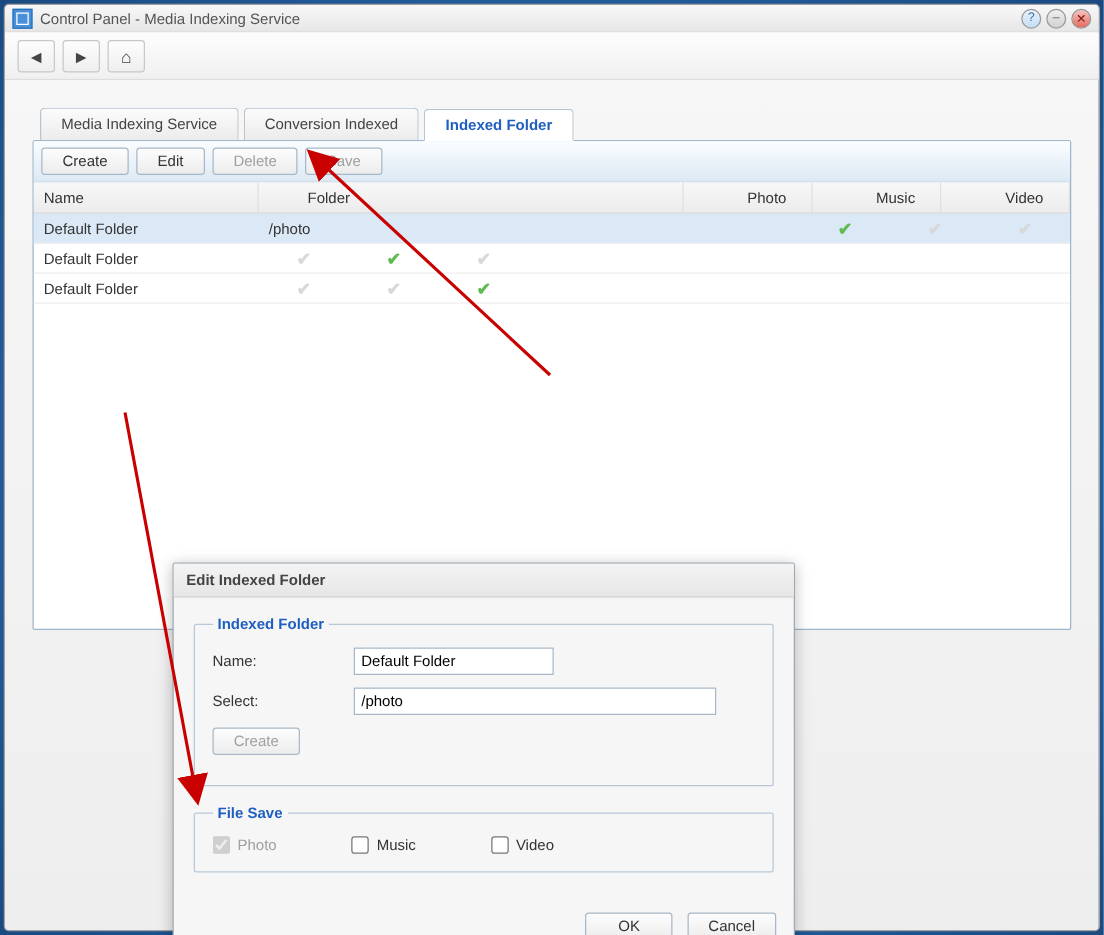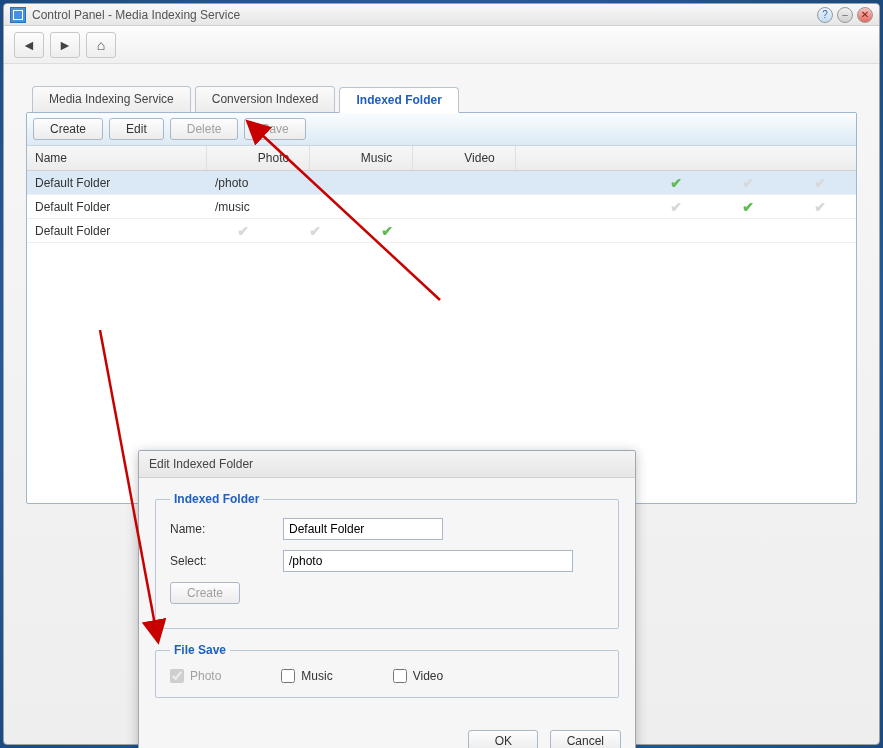--- a/index.html
+++ b/index.html
@@ -136,21 +136,21 @@
   left:138px; top:450px;
   width:498px;
   background:#f6f6f6;
   border:1px solid #9fa9b3;
   border-radius:2px;
   box-shadow:0 2px 12px rgba(0,0,0,.25);
   z-index:10;
 }
 .dlg-title{
   background:linear-gradient(#f4f4f4,#e6e6e6);
-  padding:6px 10px;font-weight:normal;color:#444;
+  padding:6px 10px;font-weight:bold;color:#444;
   border-bottom:1px solid #d0d0d0;
 }
 .dlg-body{padding:14px 16px 8px;}
 fieldset{
   border:1px solid #b8c8d8;
   border-radius:2px;
   padding:12px 14px 14px;
   margin-bottom:14px;
 }
 legend{color:#1f5fbf;font-weight:bold;padding:0 4px;}
@@ -210,35 +210,35 @@
       <div class="toolbar">
         <button class="btn">Create</button>
         <button class="btn">Edit</button>
         <button class="btn disabled">Delete</button>
         <button class="btn disabled">Save</button>
       </div>
 
       <div class="table">
         <div class="thead">
           <div class="th name">Name</div>
+          <div class="th folder">Folder</div>
           <div class="th photo">Photo</div>
           <div class="th music">Music</div>
           <div class="th video">Video</div>
         </div>
         <div class="tbody">
           <div class="tr selected">
             <div class="td name">Default Folder</div>
             <div class="td folder">/photo</div>
             <div class="td chk"><span class="check">✔</span></div>
             <div class="td chk"><span class="check off">✔</span></div>
             <div class="td chk"><span class="check off">✔</span></div>
           </div>
           <div class="tr">
             <div class="td name">Default Folder</div>
-            <div class="td folder">/music</div>
             <div class="td chk"><span class="check off">✔</span></div>
             <div class="td chk"><span class="check">✔</span></div>
             <div class="td chk"><span class="check off">✔</span></div>
           </div>
           <div class="tr">
             <div class="td name">Default Folder</div>
             <div class="td chk"><span class="check off">✔</span></div>
             <div class="td chk"><span class="check off">✔</span></div>
             <div class="td chk"><span class="check">✔</span></div>
           </div>

